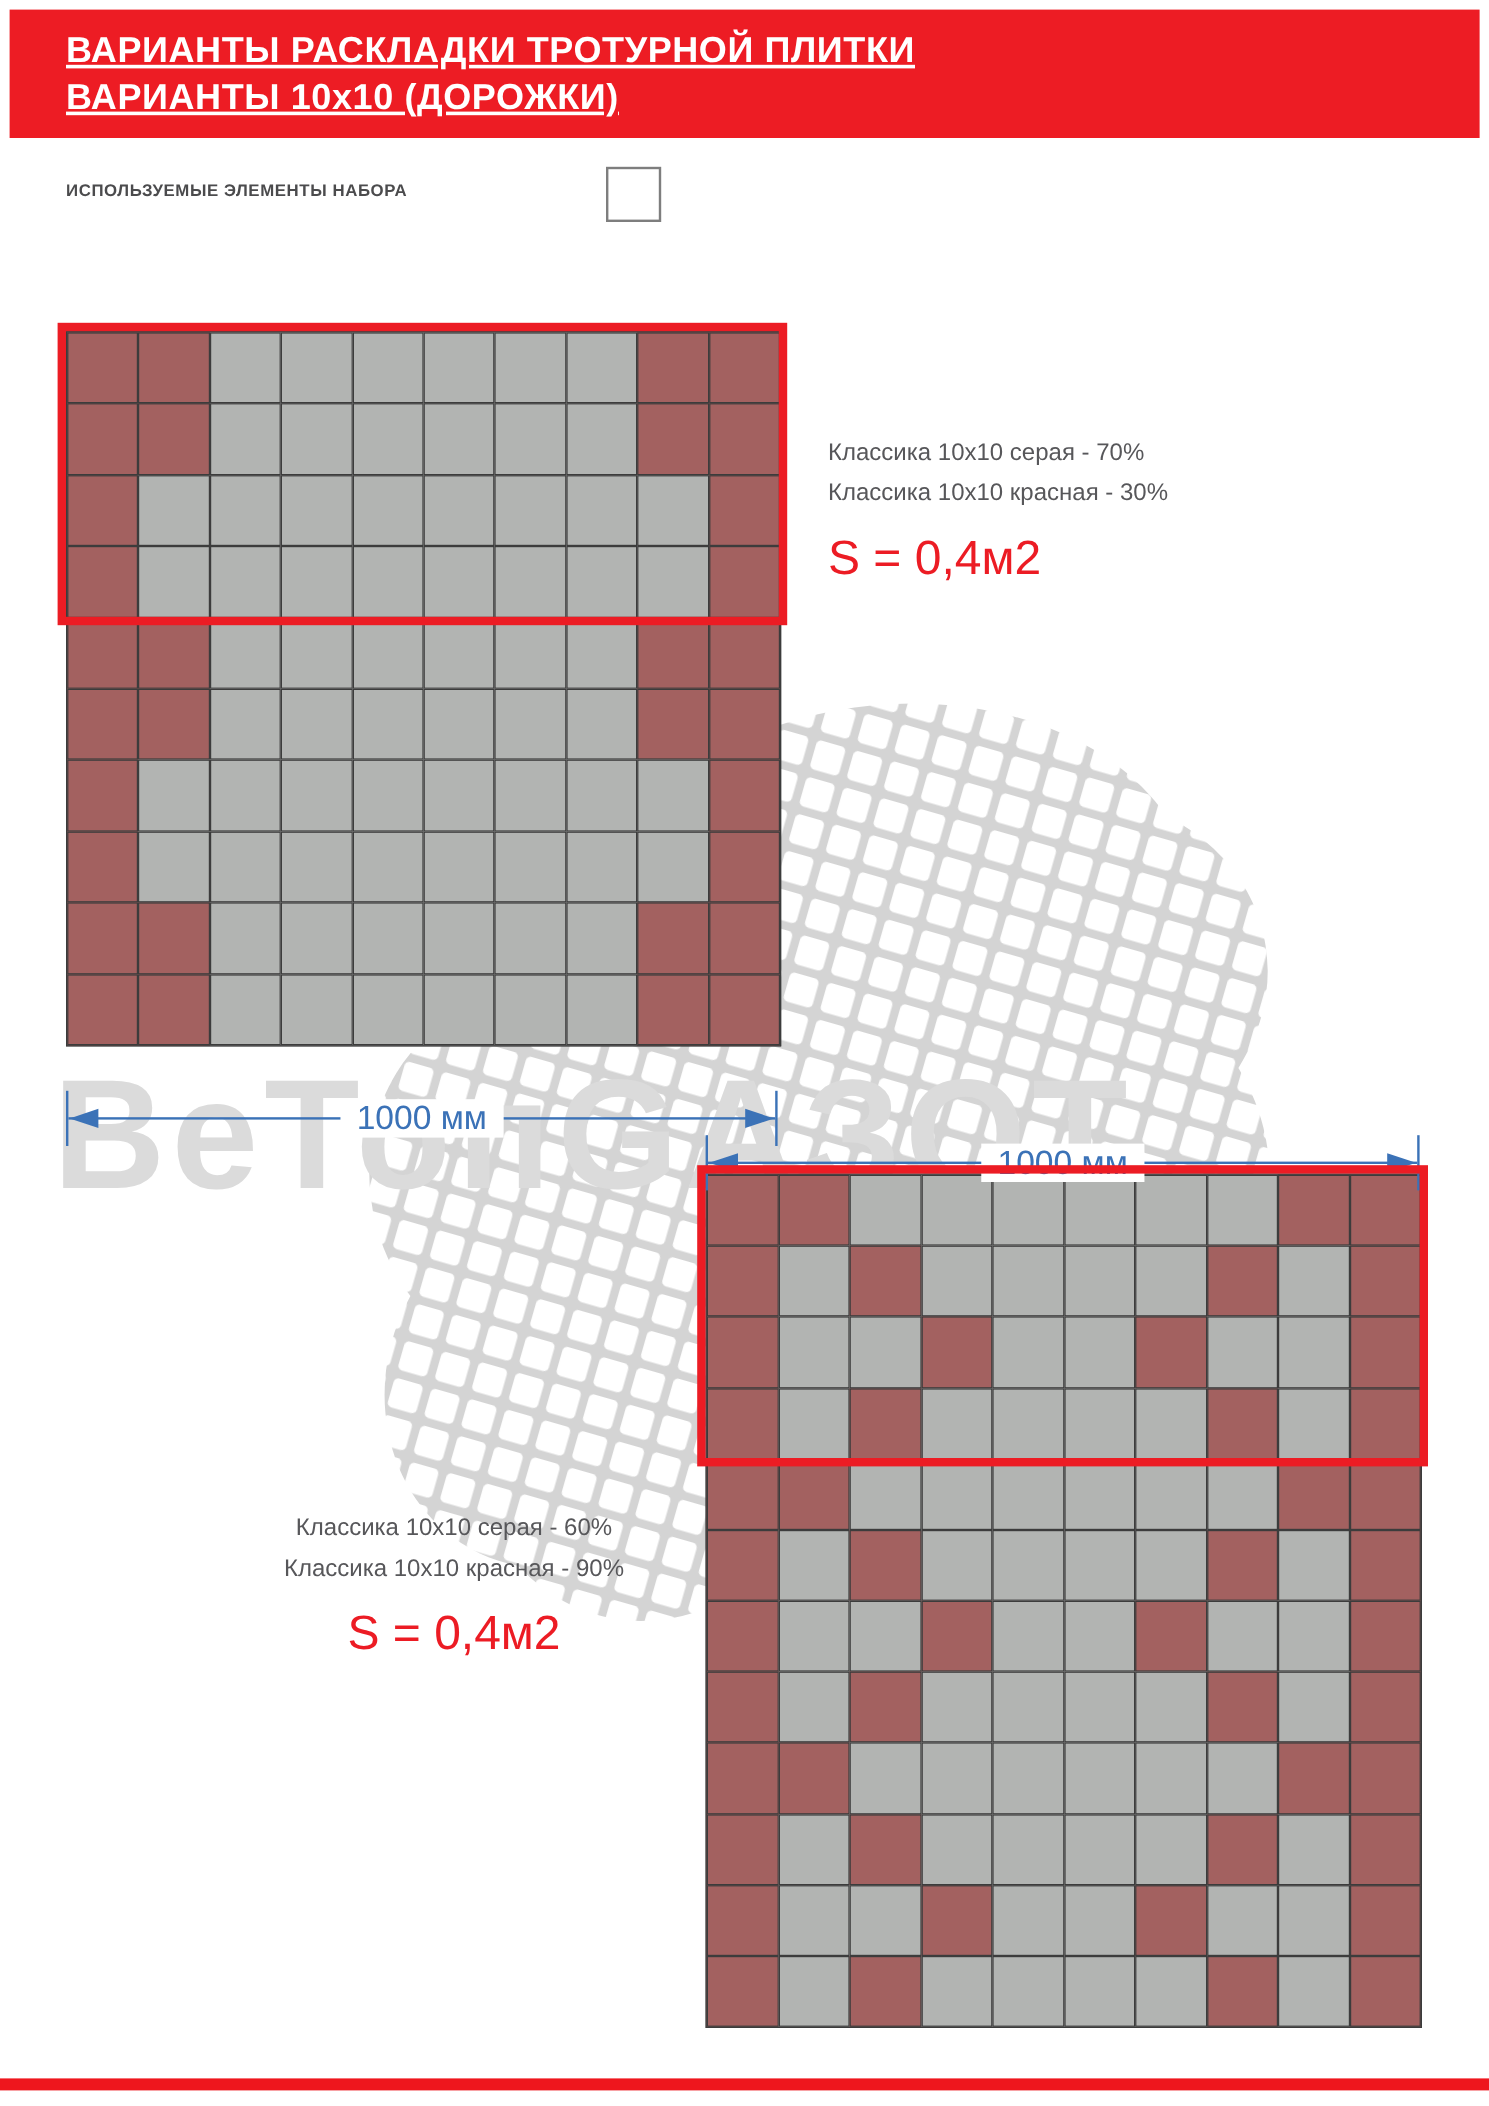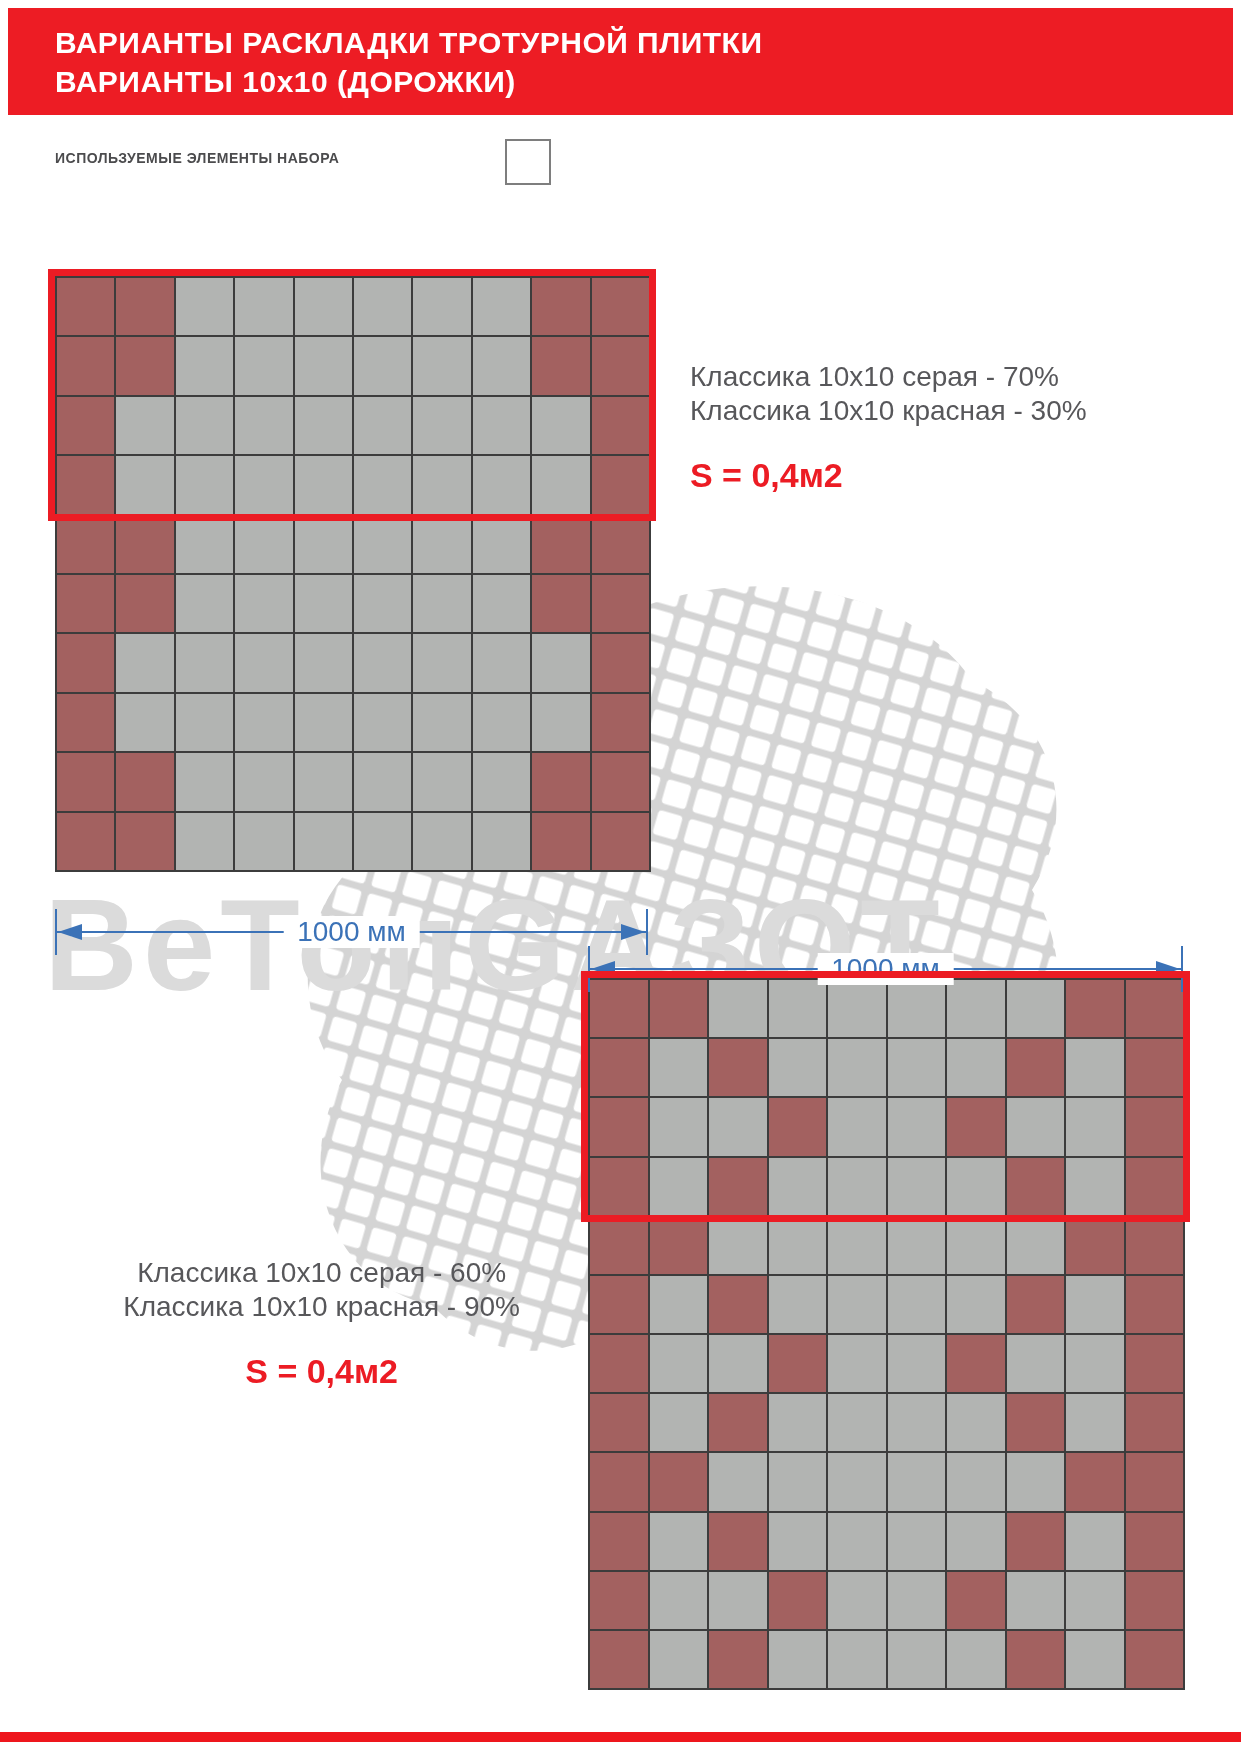--- a/index.html
+++ b/index.html
@@ -15,21 +15,21 @@
   .page{
     position:relative;width:1241px;height:1755px;background:#ffffff;
     overflow:hidden;font-family:"Liberation Sans",sans-serif;
   }
   
   .banner{
     position:absolute;left:8px;top:8px;right:8px;height:107px;
     background:var(--banner-red);color:#ffffff;z-index:6;
     padding:15px 0 0 47px;box-sizing:border-box;
   }
-  .banner-line{font-size:30px;font-weight:bold;line-height:39px;letter-spacing:0.5px;}
+  .banner-line{font-size:30px;font-weight:bold;line-height:39px;letter-spacing:0.5px;text-decoration:underline;}
   
   .subtitle{
     position:absolute;left:55px;top:150px;z-index:6;
     font-size:14px;font-weight:bold;color:#4b4b4d;letter-spacing:0.5px;
   }
   .element-square{
     position:absolute;left:505px;top:139px;width:46px;height:46px;
     background:#ffffff;border:2px solid #7e7e7e;z-index:6;box-sizing:border-box;
   }
   
@@ -46,22 +46,22 @@
   }
   .tile{border:1px solid var(--tile-line);box-sizing:border-box;}
   .tile-red{background:var(--tile-red);}
   .tile-gray{background:var(--tile-gray);}
   .unit-outline{
     position:absolute;z-index:4;border:7px solid var(--outline-red);
     box-sizing:border-box;pointer-events:none;
   }
   
   .legend{position:absolute;z-index:3;}
-  .legend-line{font-size:28px;color:var(--text-gray);line-height:34px;}
-  .area-label{margin-top:28px;font-size:34px;font-weight:bold;color:var(--outline-red);}
+  .legend-line{font-size:20px;color:var(--text-gray);line-height:34px;}
+  .area-label{margin-top:15px;font-size:40px;font-weight:normal;color:var(--outline-red);}
   .legend-right{text-align:center;}
   
   .dim{position:absolute;height:46px;z-index:3;margin-top:24px;}
   .dim .tick{position:absolute;top:0;bottom:0;width:2px;background:var(--dimension-blue);}
   .dim .tick-l{left:0;}
   .dim .tick-r{right:0;}
   .dim .dline{position:absolute;top:22px;left:2px;right:2px;height:2px;background:var(--dimension-blue);}
   .dim .ah{position:absolute;top:15px;width:0;height:0;
     border-top:8px solid transparent;border-bottom:8px solid transparent;}
   .dim .ah-l{left:3px;border-right:24px solid var(--dimension-blue);}

